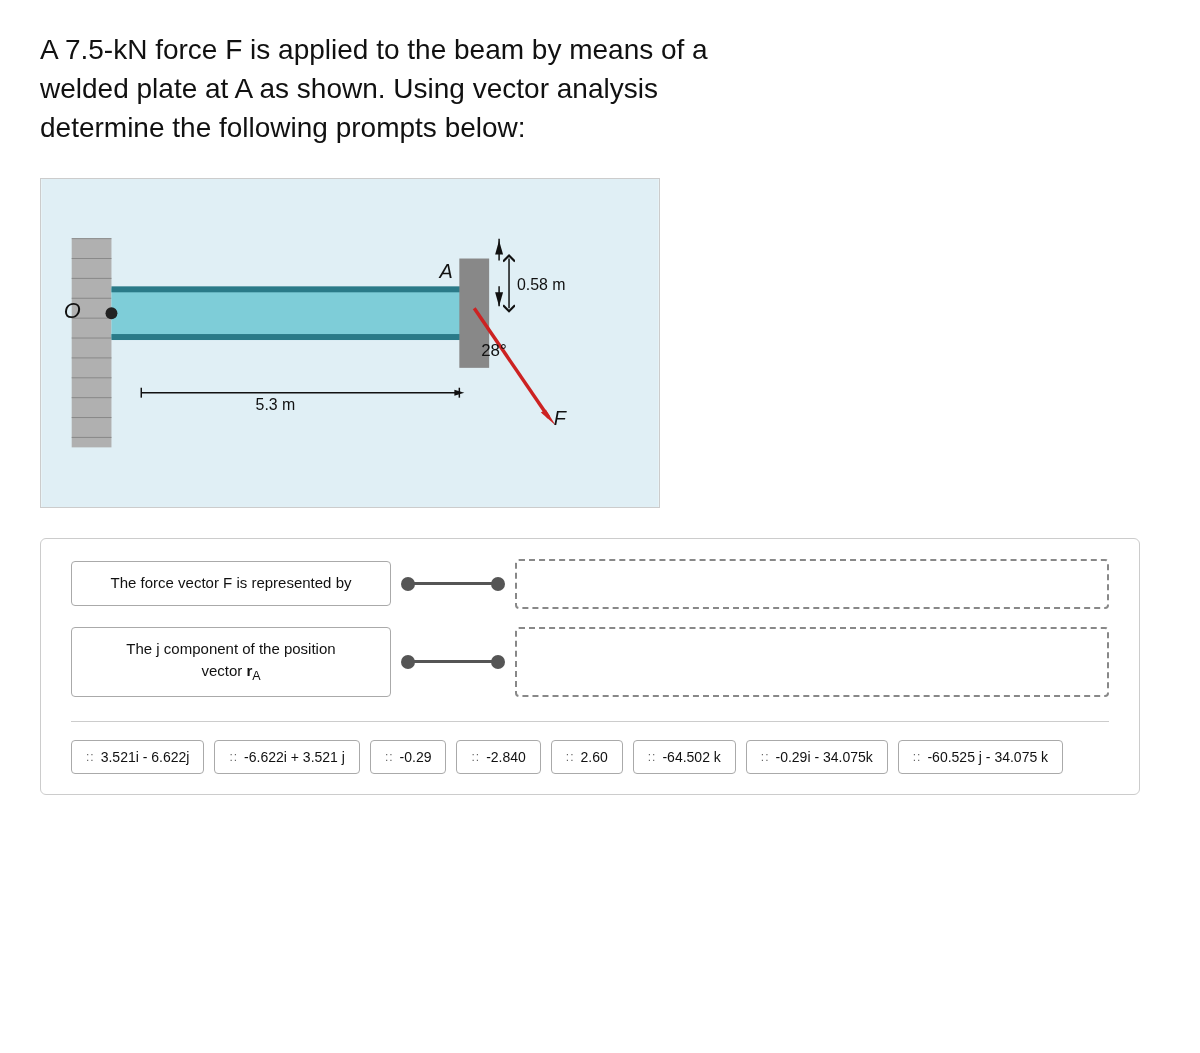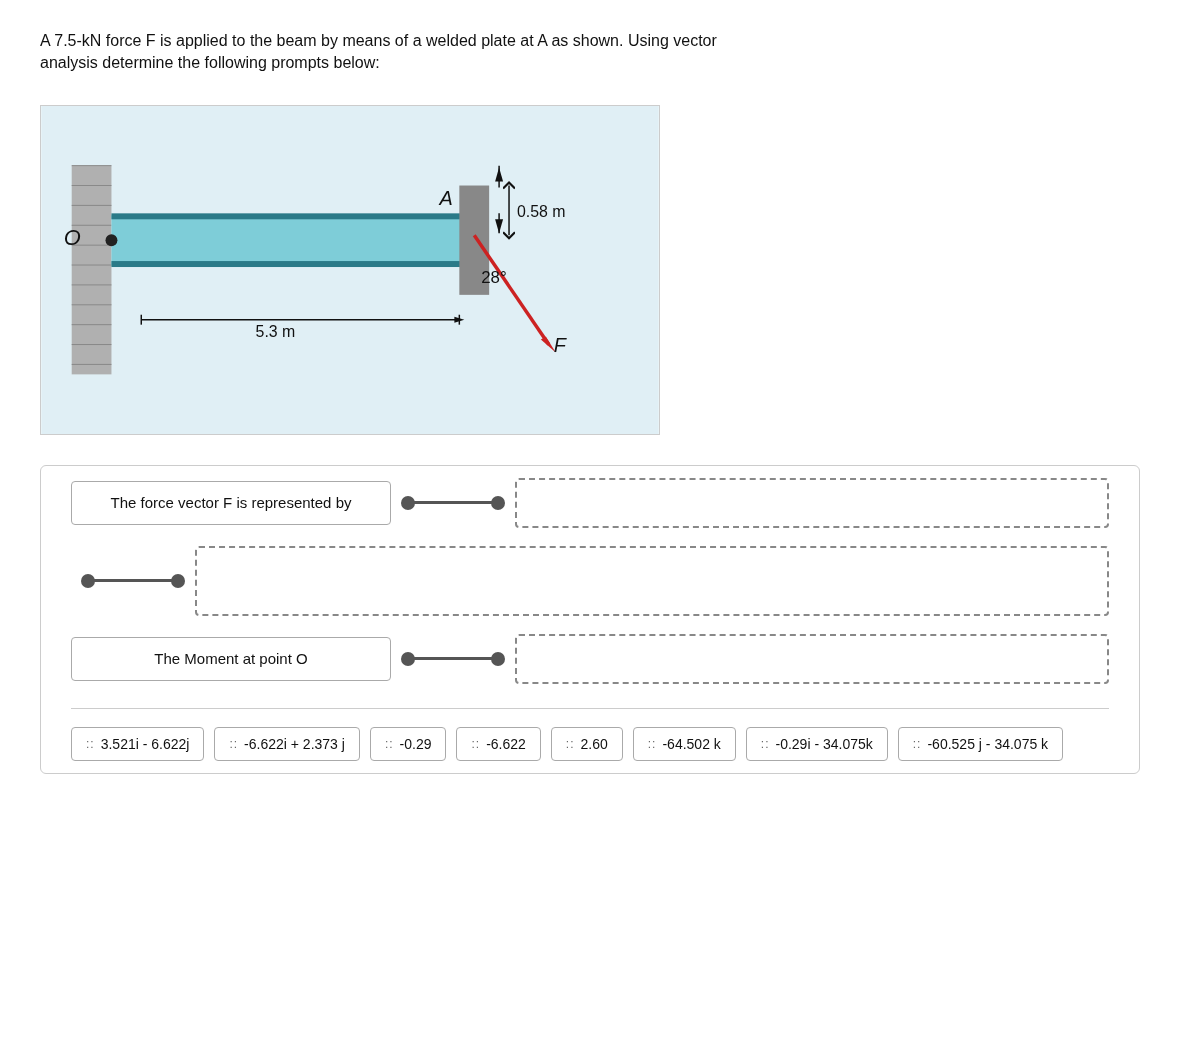--- a/index.html
+++ b/index.html
@@ -6,21 +6,21 @@
     body {
       background: #fff;
       font-family: -apple-system, BlinkMacSystemFont, 'Segoe UI', Arial, sans-serif;
       font-size: 16px;
       color: #111;
       padding: 30px 40px;
       max-width: 1200px;
     }
 
     .problem-title {
-      font-size: 16px;
+      font-size: 28px;
       font-weight: 400;
       line-height: 1.4;
       margin-bottom: 30px;
       max-width: 700px;
     }
 
     .diagram-container {
       width: 620px;
       height: 330px;
       margin-bottom: 30px;
@@ -32,21 +32,21 @@
 
     
     .diagram-svg {
       width: 100%;
       height: 100%;
     }
 
     .quiz-card {
       border: 1px solid #ccc;
       border-radius: 6px;
-      padding: 12px 30px;
+      padding: 20px 30px;
       max-width: 1100px;
       background: #fff;
     }
 
     .matching-row {
       display: flex;
       align-items: center;
       margin-bottom: 18px;
     }
 
@@ -210,68 +210,61 @@
     </div>
     <div class="matching-connector">
       <div class="connector-dot-left"></div>
       <div class="connector-line"></div>
       <div class="connector-dot-right"></div>
     </div>
     <div class="answer-box"></div>
   </div>
 
   <div class="matching-row">
+    <div class="matching-label">
+      <div>The j component of the position</div>
+      <div>vector <strong>r</strong><sub>A</sub></div>
+    </div>
     <div class="matching-connector">
       <div class="connector-dot-left"></div>
       <div class="connector-line"></div>
       <div class="connector-dot-right"></div>
     </div>
     <div class="answer-box answer-box-tall"></div>
   </div>
 
-  <div class="matching-row">
-    <div class="matching-label">
-      <span>The Moment at point O</span>
-    </div>
-    <div class="matching-connector">
-      <div class="connector-dot-left"></div>
-      <div class="connector-line"></div>
-      <div class="connector-dot-right"></div>
-    </div>
-    <div class="answer-box"></div>
+
+  <div class="drag-options-row">
+    <div class="drag-option">
+      <span class="drag-handle">::</span>
+      <span>3.521i - 6.622j</span>
+    </div>
+    <div class="drag-option">
+      <span class="drag-handle">::</span>
+      <span>-6.622i + 3.521 j</span>
+    </div>
+    <div class="drag-option">
+      <span class="drag-handle">::</span>
+      <span>-0.29</span>
+    </div>
+    <div class="drag-option">
+      <span class="drag-handle">::</span>
+      <span>-2.840</span>
+    </div>
+    <div class="drag-option">
+      <span class="drag-handle">::</span>
+      <span>2.60</span>
+    </div>
+    <div class="drag-option">
+      <span class="drag-handle">::</span>
+      <span>-64.502 k</span>
+    </div>
+    <div class="drag-option">
+      <span class="drag-handle">::</span>
+      <span>-0.29i - 34.075k</span>
+    </div>
+    <div class="drag-option">
+      <span class="drag-handle">::</span>
+      <span>-60.525 j - 34.075 k</span>
+    </div>
   </div>
 
-  <div class="drag-options-row">
-    <div class="drag-option">
-      <span class="drag-handle">::</span>
-      <span>3.521i - 6.622j</span>
-    </div>
-    <div class="drag-option">
-      <span class="drag-handle">::</span>
-      <span>-6.622i + 2.373 j</span>
-    </div>
-    <div class="drag-option">
-      <span class="drag-handle">::</span>
-      <span>-0.29</span>
-    </div>
-    <div class="drag-option">
-      <span class="drag-handle">::</span>
-      <span>-6.622</span>
-    </div>
-    <div class="drag-option">
-      <span class="drag-handle">::</span>
-      <span>2.60</span>
-    </div>
-    <div class="drag-option">
-      <span class="drag-handle">::</span>
-      <span>-64.502 k</span>
-    </div>
-    <div class="drag-option">
-      <span class="drag-handle">::</span>
-      <span>-0.29i - 34.075k</span>
-    </div>
-    <div class="drag-option">
-      <span class="drag-handle">::</span>
-      <span>-60.525 j - 34.075 k</span>
-    </div>
-  </div>
-
 </div>
 
 </body></html>

